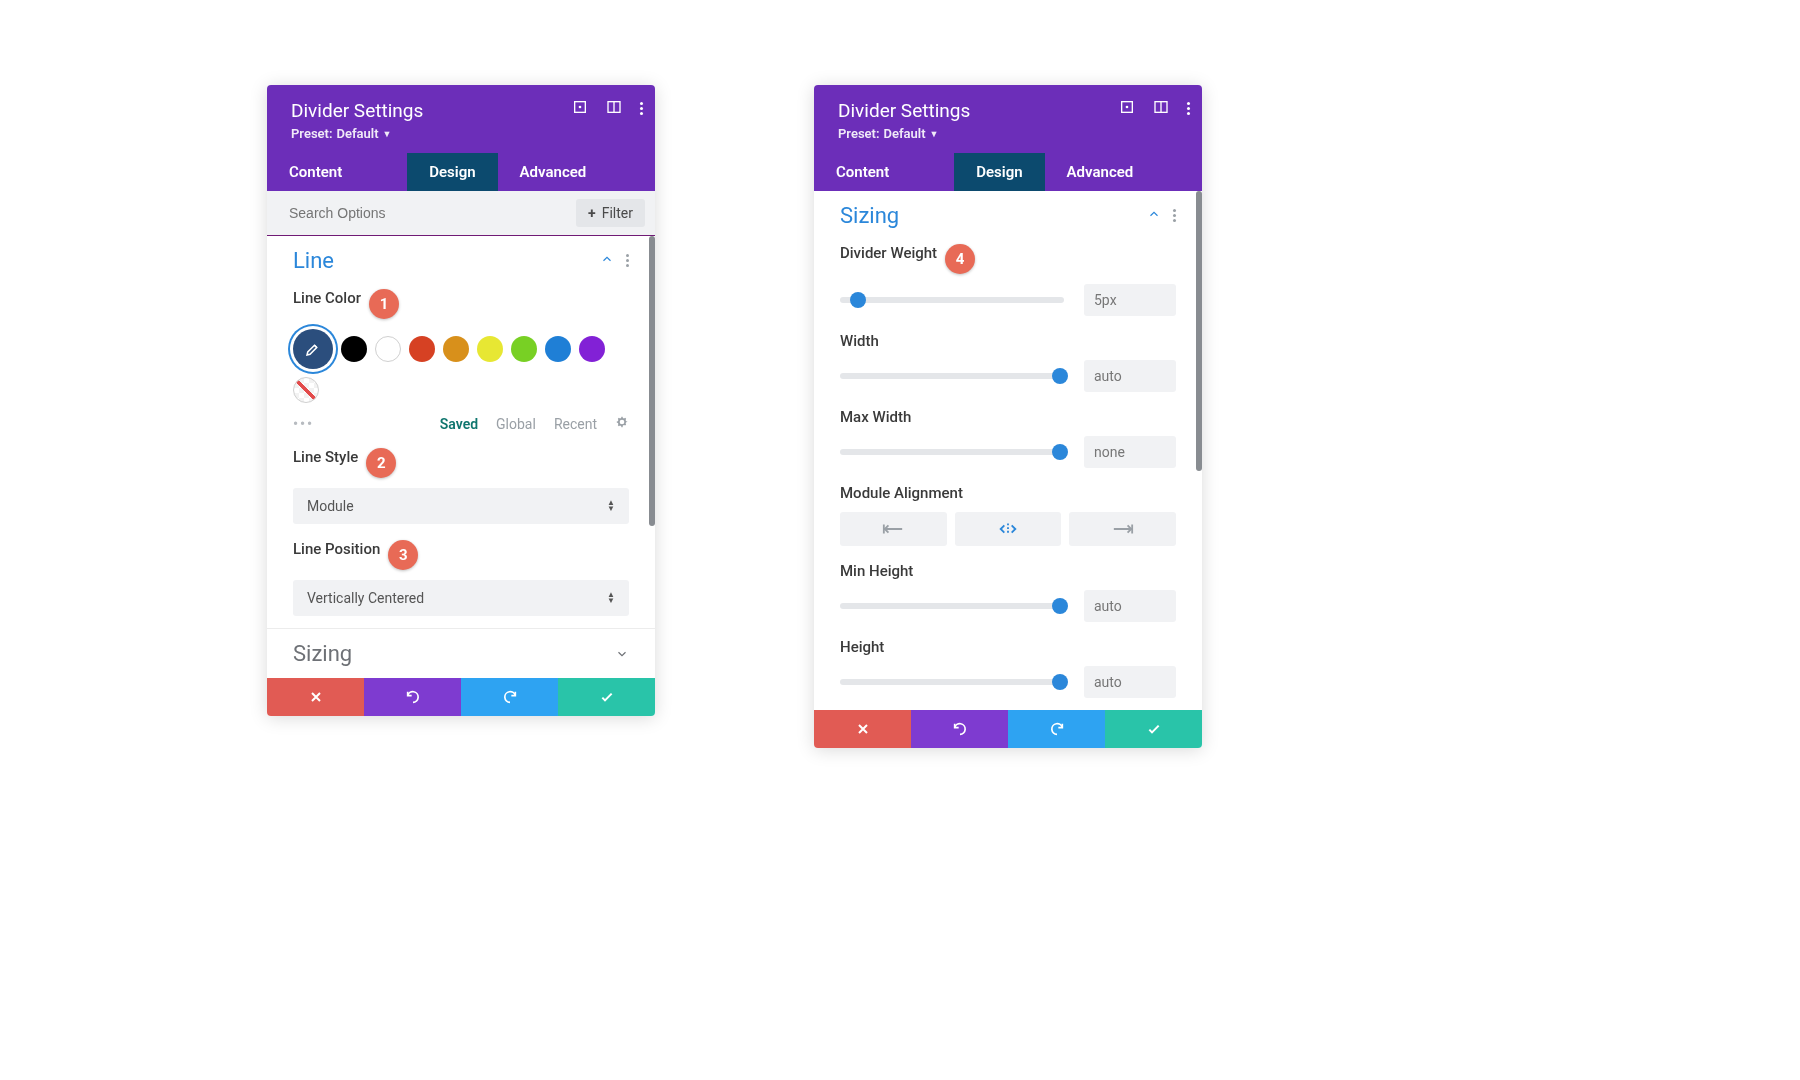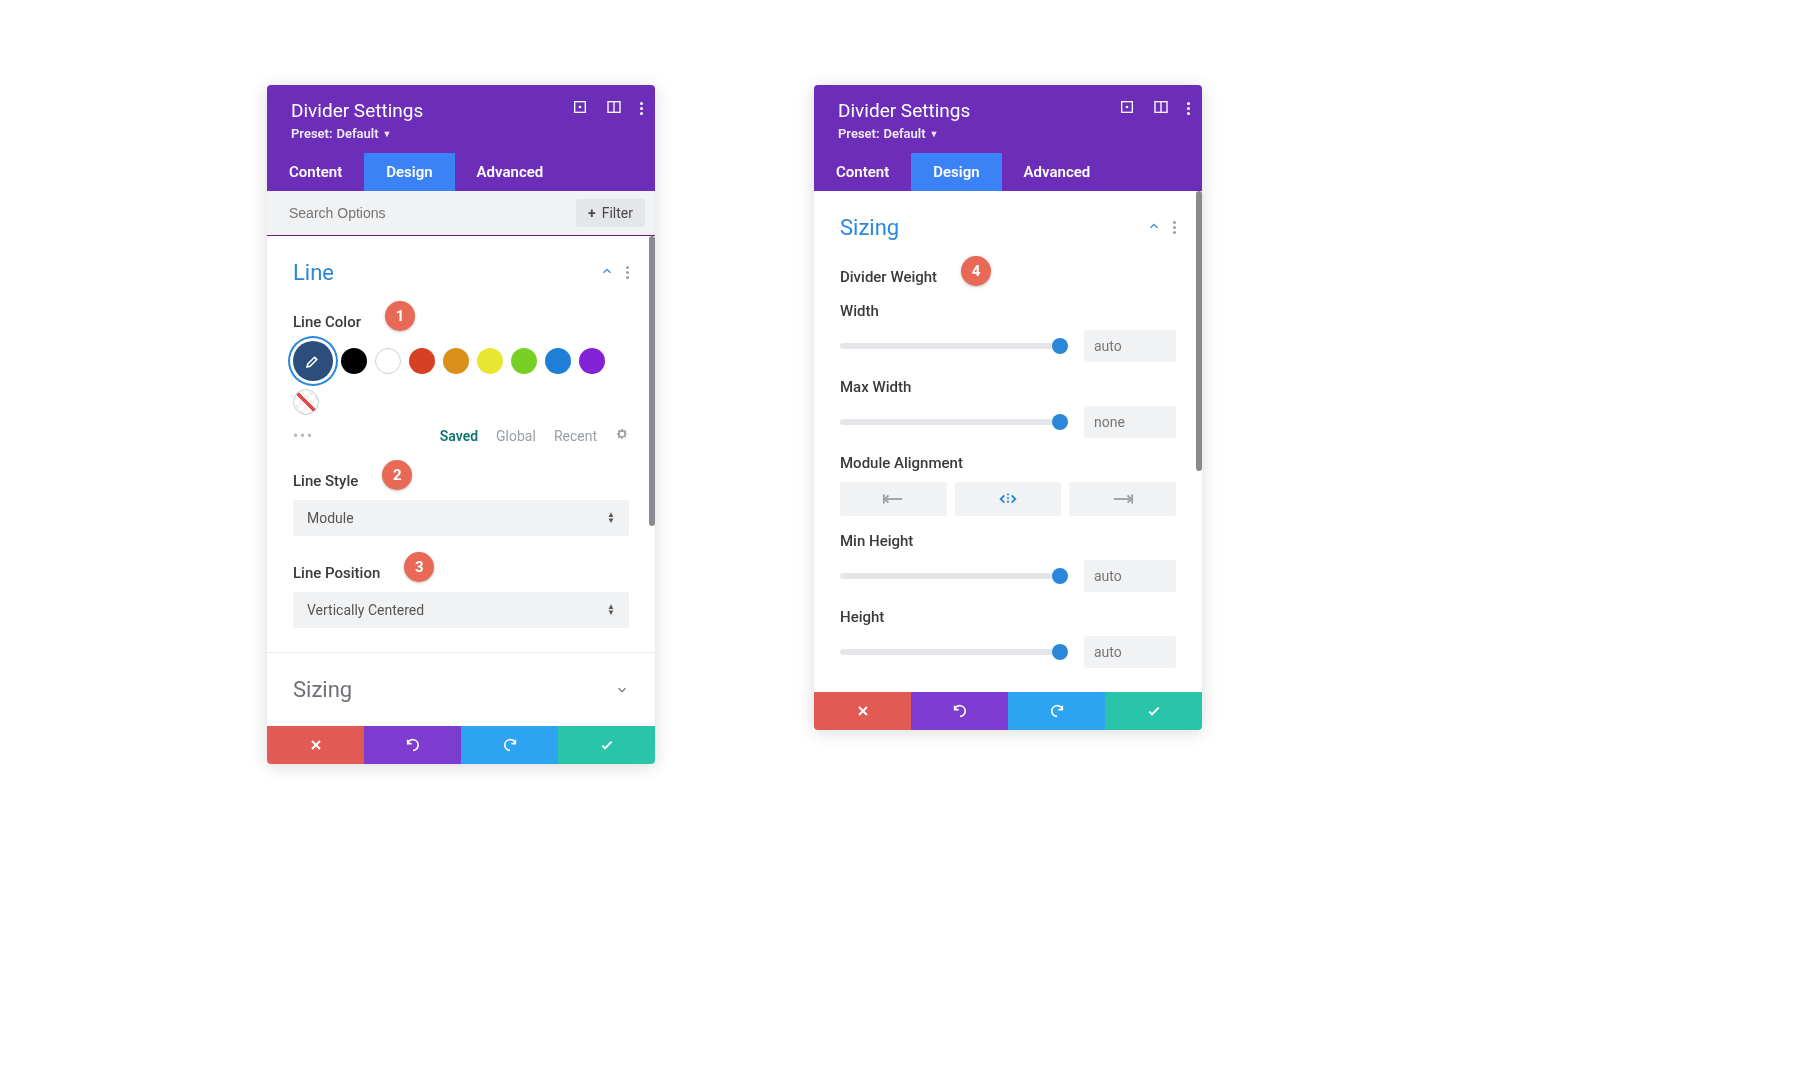--- a/index.html
+++ b/index.html
@@ -39,21 +39,21 @@
     position: absolute; right: 12px; top: 14px;
     display: flex; gap: 18px; align-items: center;
   }
   .hdr-icons svg { width: 16px; height: 16px; fill: none; stroke: #fff; stroke-width: 2; }
   .hdr-icons .dots { display:flex; flex-direction:column; gap:2px;}
   .hdr-icons .dots span{ width:3px;height:3px;border-radius:50%;background:#fff;}
 
   
   .tabs { display:flex; background:#6c2eb9; }
   .tab  { flex:0 0 auto; padding: 10px 22px; color:#fff; font-weight:600; font-size:15px; cursor:pointer;}
-  .tab.active { background:#3b82f6; }
+  .tab.active { background:#0c4a6e;margin-left:43px; }
 
   
   .search-row{
     display:flex; align-items:center; background:#f1f2f4;
     padding:8px 10px 8px 20px; border-bottom:1px solid #701a75;
   }
   .search-row input{
     flex:1; border:none; background:transparent; font-size:14px; color:#888; outline:none;
   }
   .filter-btn{
@@ -61,40 +61,40 @@
     background:#e4e6e9; border-radius:3px; padding:6px 12px; font-size:14px; color:#4a4a4a; cursor:pointer;
   }
   .filter-btn .plus{font-weight:700;}
 
   
   .body { position:relative; }
   .scroll-indicator{
     position:absolute; right:0; top:0; width:6px; background:#888c91; border-radius:3px;
   }
   .section-open, .section-closed{
-    padding:24px 26px;
+    padding:12px 26px;
   }
   .section-closed{
     border-top:1px solid #ececec;
     display:flex; align-items:center; justify-content:space-between;
     color:#6e7176; font-size:22px; font-weight:400; cursor:pointer;
   }
   .section-title-row{
     display:flex; align-items:center; justify-content:space-between;
     margin-bottom:16px;
   }
   .section-title{ color:#2b87da; font-size:22px; font-weight:400;}
   .section-tools{ display:flex; align-items:center; gap:12px;}
   .section-tools .chev{ color:#2b87da; }
   .section-tools .dots { display:flex; flex-direction:column; gap:2px;}
   .section-tools .dots span{ width:3px;height:3px;border-radius:50%;background:#9aa0a6;}
 
   .field-label{
     font-size:15px; color:#3a3a3a; font-weight:500; margin:16px 0 10px;
-    display:flex; align-items:flex-end; gap:24px;
+    display:flex; align-items:flex-start; gap:8px;
   }
   .field-label:first-of-type{ margin-top:4px;}
 
   
   .swatches{ display:flex; align-items:center; gap:8px; flex-wrap:wrap;}
   .swatch{ width:26px; height:26px; border-radius:50%; cursor:pointer; box-sizing:border-box;}
   .swatch.picker{
     width:40px;height:40px; background:#2b4e7d; display:flex;align-items:center;justify-content:center;
     box-shadow:0 0 0 3px #fff, 0 0 0 5px #2b87da;
   }
@@ -385,20 +385,26 @@
                 <span></span>
                 <span></span>
               </span>
           </div>
         </div>
 
         <div class="field-label">
           <span>Divider Weight</span>
           <span class="badge">4</span>
         </div>
+        <div class="slider-row">
+          <div class="slider">
+              <div class="thumb" style="left:8%;"></div>
+            </div>
+          <div class="slider-val">5px</div>
+        </div>
 
         <div class="field-label">Width</div>
         <div class="slider-row">
           <div class="slider">
               <div class="thumb" style="left:98%;"></div>
             </div>
           <div class="slider-val">auto</div>
         </div>
 
         <div class="field-label">Max Width</div>

